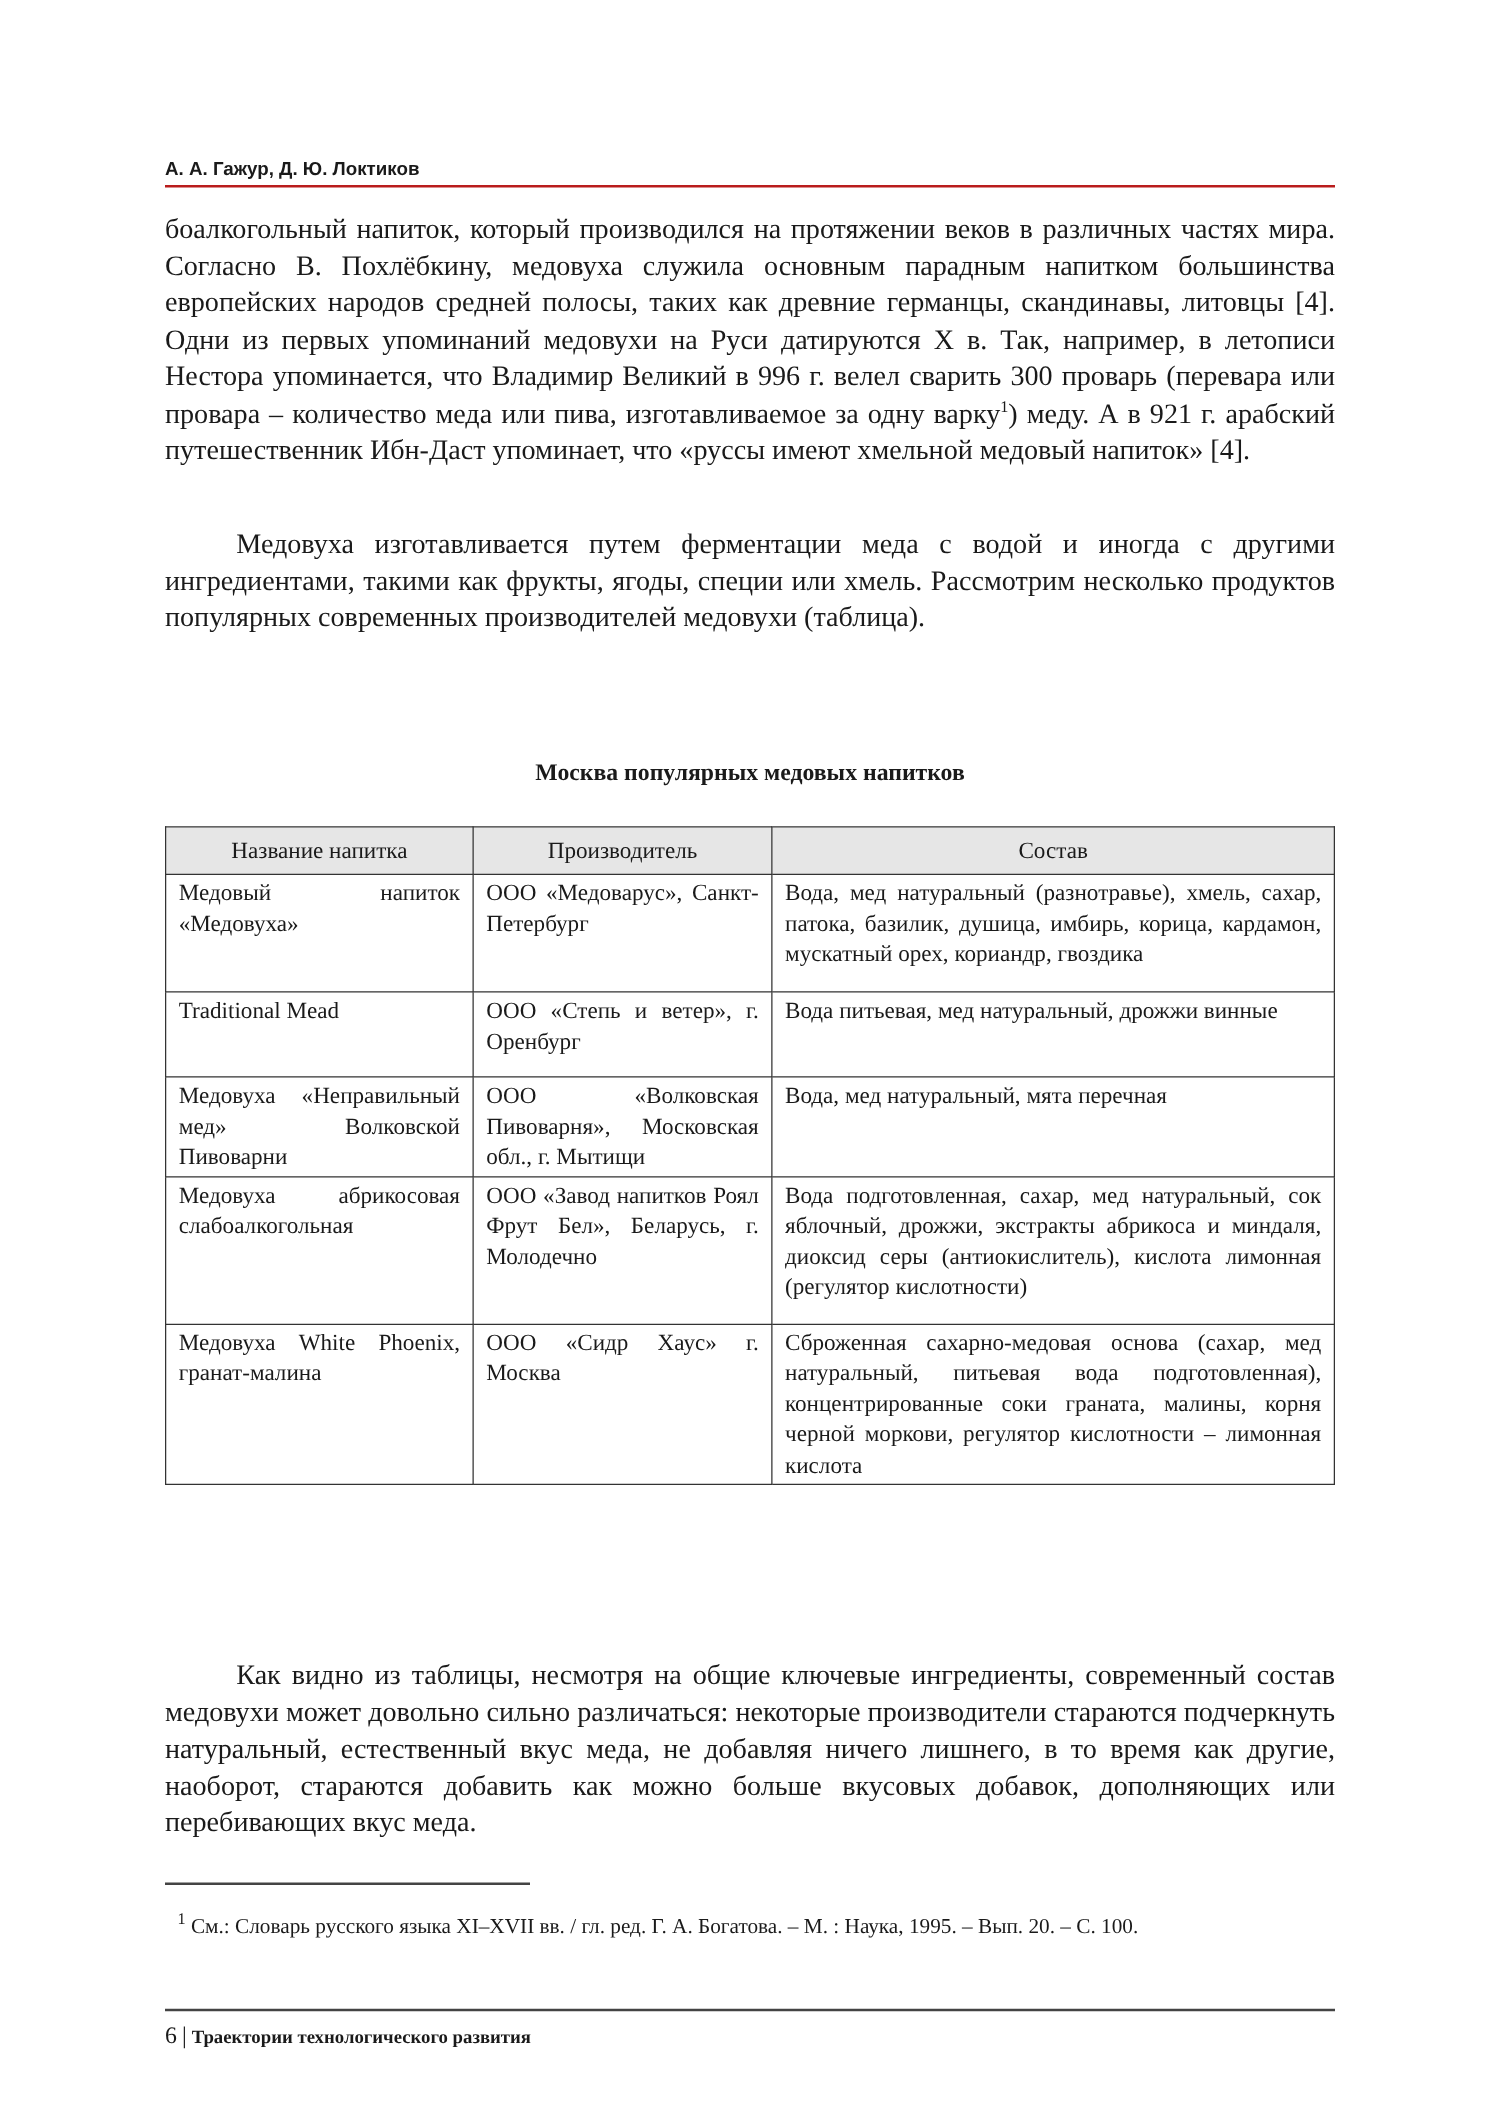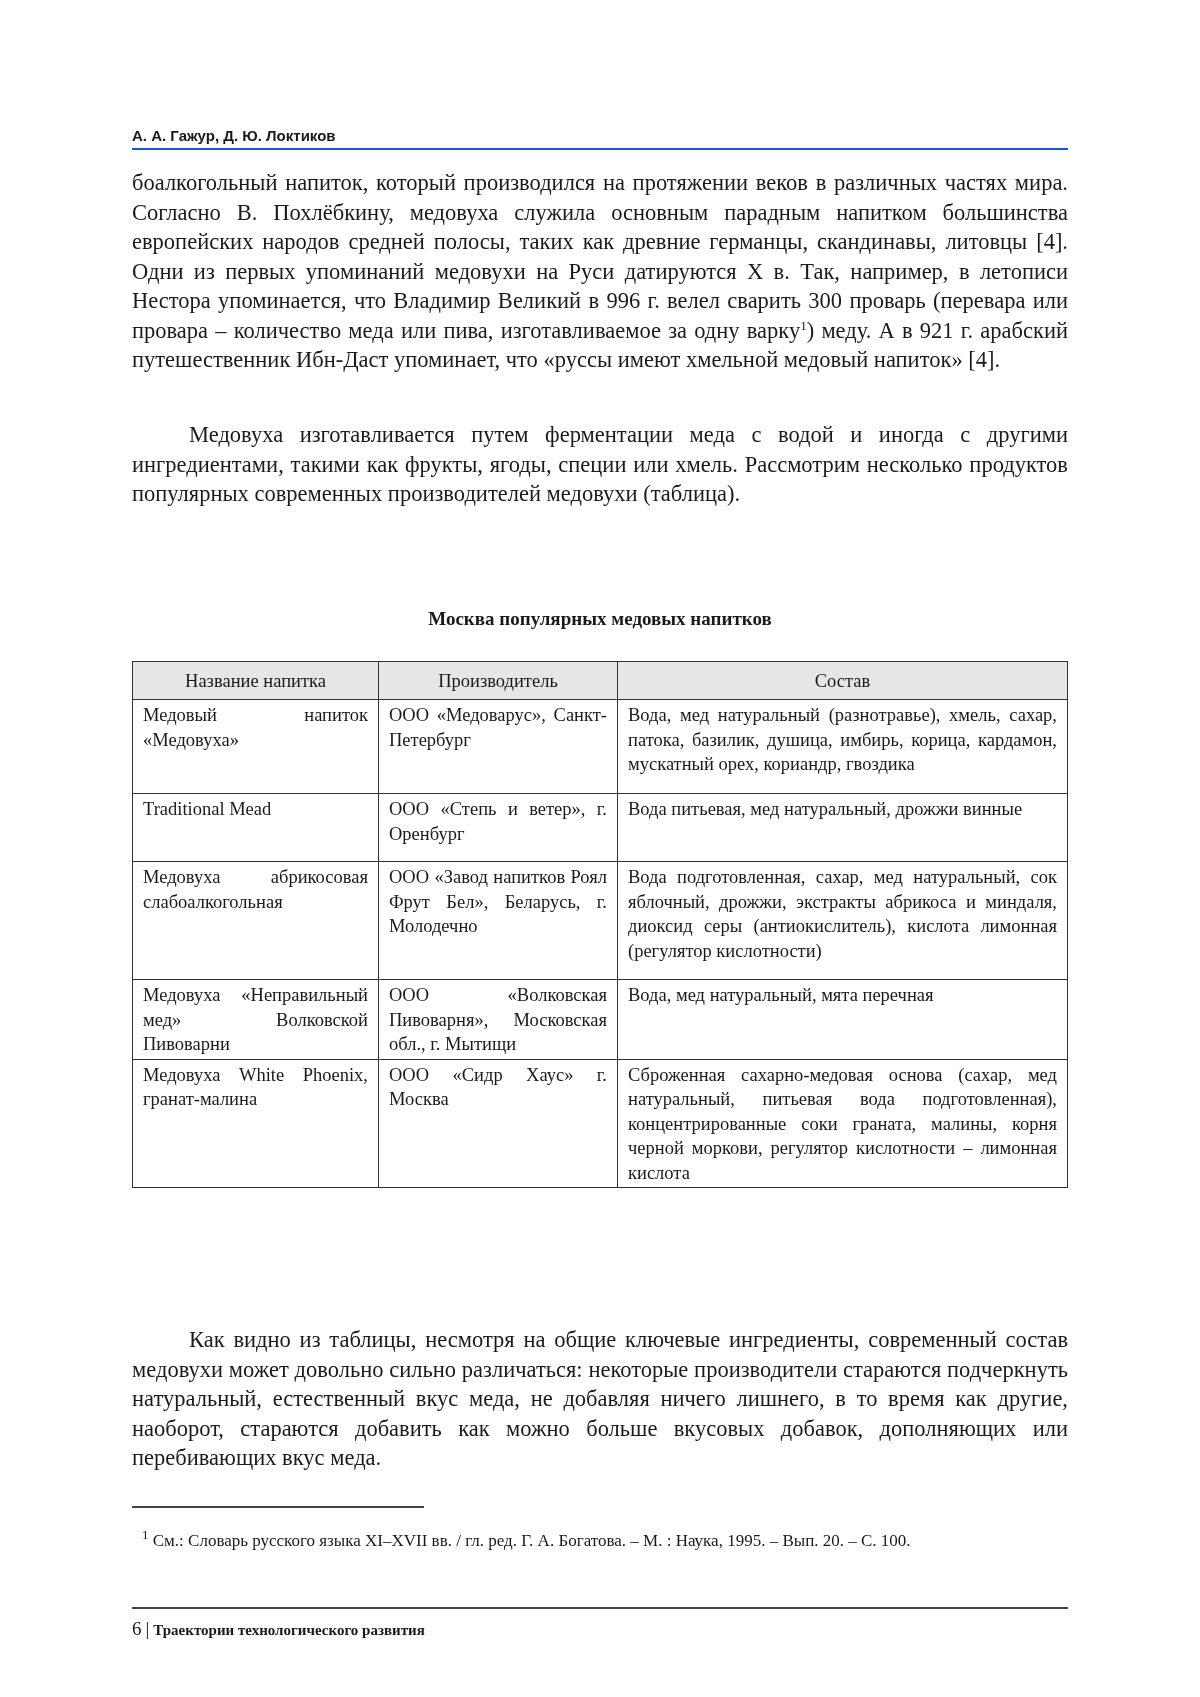--- a/index.html
+++ b/index.html
@@ -1,21 +1,21 @@
 <!DOCTYPE html>
 <html><head>
 <meta charset="utf-8">
 <style>
   html, body { margin: 0; padding: 0; background: #ffffff; }
   body { width: 1200px; height: 1697px; position: relative; overflow: hidden; color: #1a1a1a; }
   .page { position: absolute; left: 132px; top: 0; width: 936px; }
   .running-header {
     position: absolute; top: 127px; left: 0; width: 936px;
     font-family: "Liberation Sans", sans-serif; font-weight: bold; font-size: 15px;
-    padding-bottom: 4px; border-bottom: 2px solid #1d4ed8;
+    padding-bottom: 4px; border-bottom: 2px solid #b91c1c;
   }
   .body-text {
     position: absolute; left: 0; width: 936px;
     font-family: "Liberation Serif", serif; font-size: 22.5px; line-height: 29.5px;
     text-align: justify; margin: 0;
   }
   .indent { text-indent: 57px; }
   sup { font-size: 13px; line-height: 0; }
   .table-caption {
     position: absolute; top: 608px; left: 0; width: 936px; text-align: center;
@@ -67,29 +67,29 @@
       <tr style="height:94px;">
         <td>Медовый напиток «Медовуха»</td>
         <td>ООО «Медоварус», Санкт-Петербург</td>
         <td>Вода, мед натуральный (разнотравье), хмель, сахар, патока, базилик, душица, имбирь, корица, кардамон, мускатный орех, кориандр, гвоздика</td>
       </tr>
       <tr style="height:68px;">
         <td>Traditional Mead</td>
         <td>ООО «Степь и ветер», г. Оренбург</td>
         <td>Вода питьевая, мед натуральный, дрожжи винные</td>
       </tr>
+      <tr style="height:70px;">
+        <td>Медовуха «Неправильный мед» Волковской Пивоварни</td>
+        <td>ООО «Волковская Пивоварня», Московская обл., г. Мытищи</td>
+        <td>Вода, мед натуральный, мята перечная</td>
+      </tr>
       <tr style="height:118px;">
         <td>Медовуха абрикосовая слабоалкогольная</td>
         <td>ООО «Завод напитков Роял Фрут Бел», Беларусь, г. Молодечно</td>
         <td>Вода подготовленная, сахар, мед натуральный, сок яблочный, дрожжи, экстракты абрикоса и миндаля, диоксид серы (антиокислитель), кислота лимонная (регулятор кислотности)</td>
-      </tr>
-      <tr style="height:70px;">
-        <td>Медовуха «Неправильный мед» Волковской Пивоварни</td>
-        <td>ООО «Волковская Пивоварня», Московская обл., г. Мытищи</td>
-        <td>Вода, мед натуральный, мята перечная</td>
       </tr>
       <tr style="height:118px;">
         <td>Медовуха White Phoenix, гранат-малина</td>
         <td>ООО «Сидр Хаус» г. Москва</td>
         <td>Сброженная сахарно-медовая основа (сахар, мед натуральный, питьевая вода подготовленная), концентрированные соки граната, малины, корня черной моркови, регулятор кислотности – лимонная кислота</td>
       </tr>
     </tbody>
   </table>
 
   <p class="body-text indent" style="top:1325px;">Как видно из таблицы, несмотря на общие ключевые ингредиенты, современный состав медовухи может довольно сильно различаться: некоторые производители стараются подчеркнуть натуральный, естественный вкус меда, не добавляя ничего лишнего, в то время как другие, наоборот, стараются добавить как можно больше вкусовых добавок, дополняющих или перебивающих вкус меда.</p>

